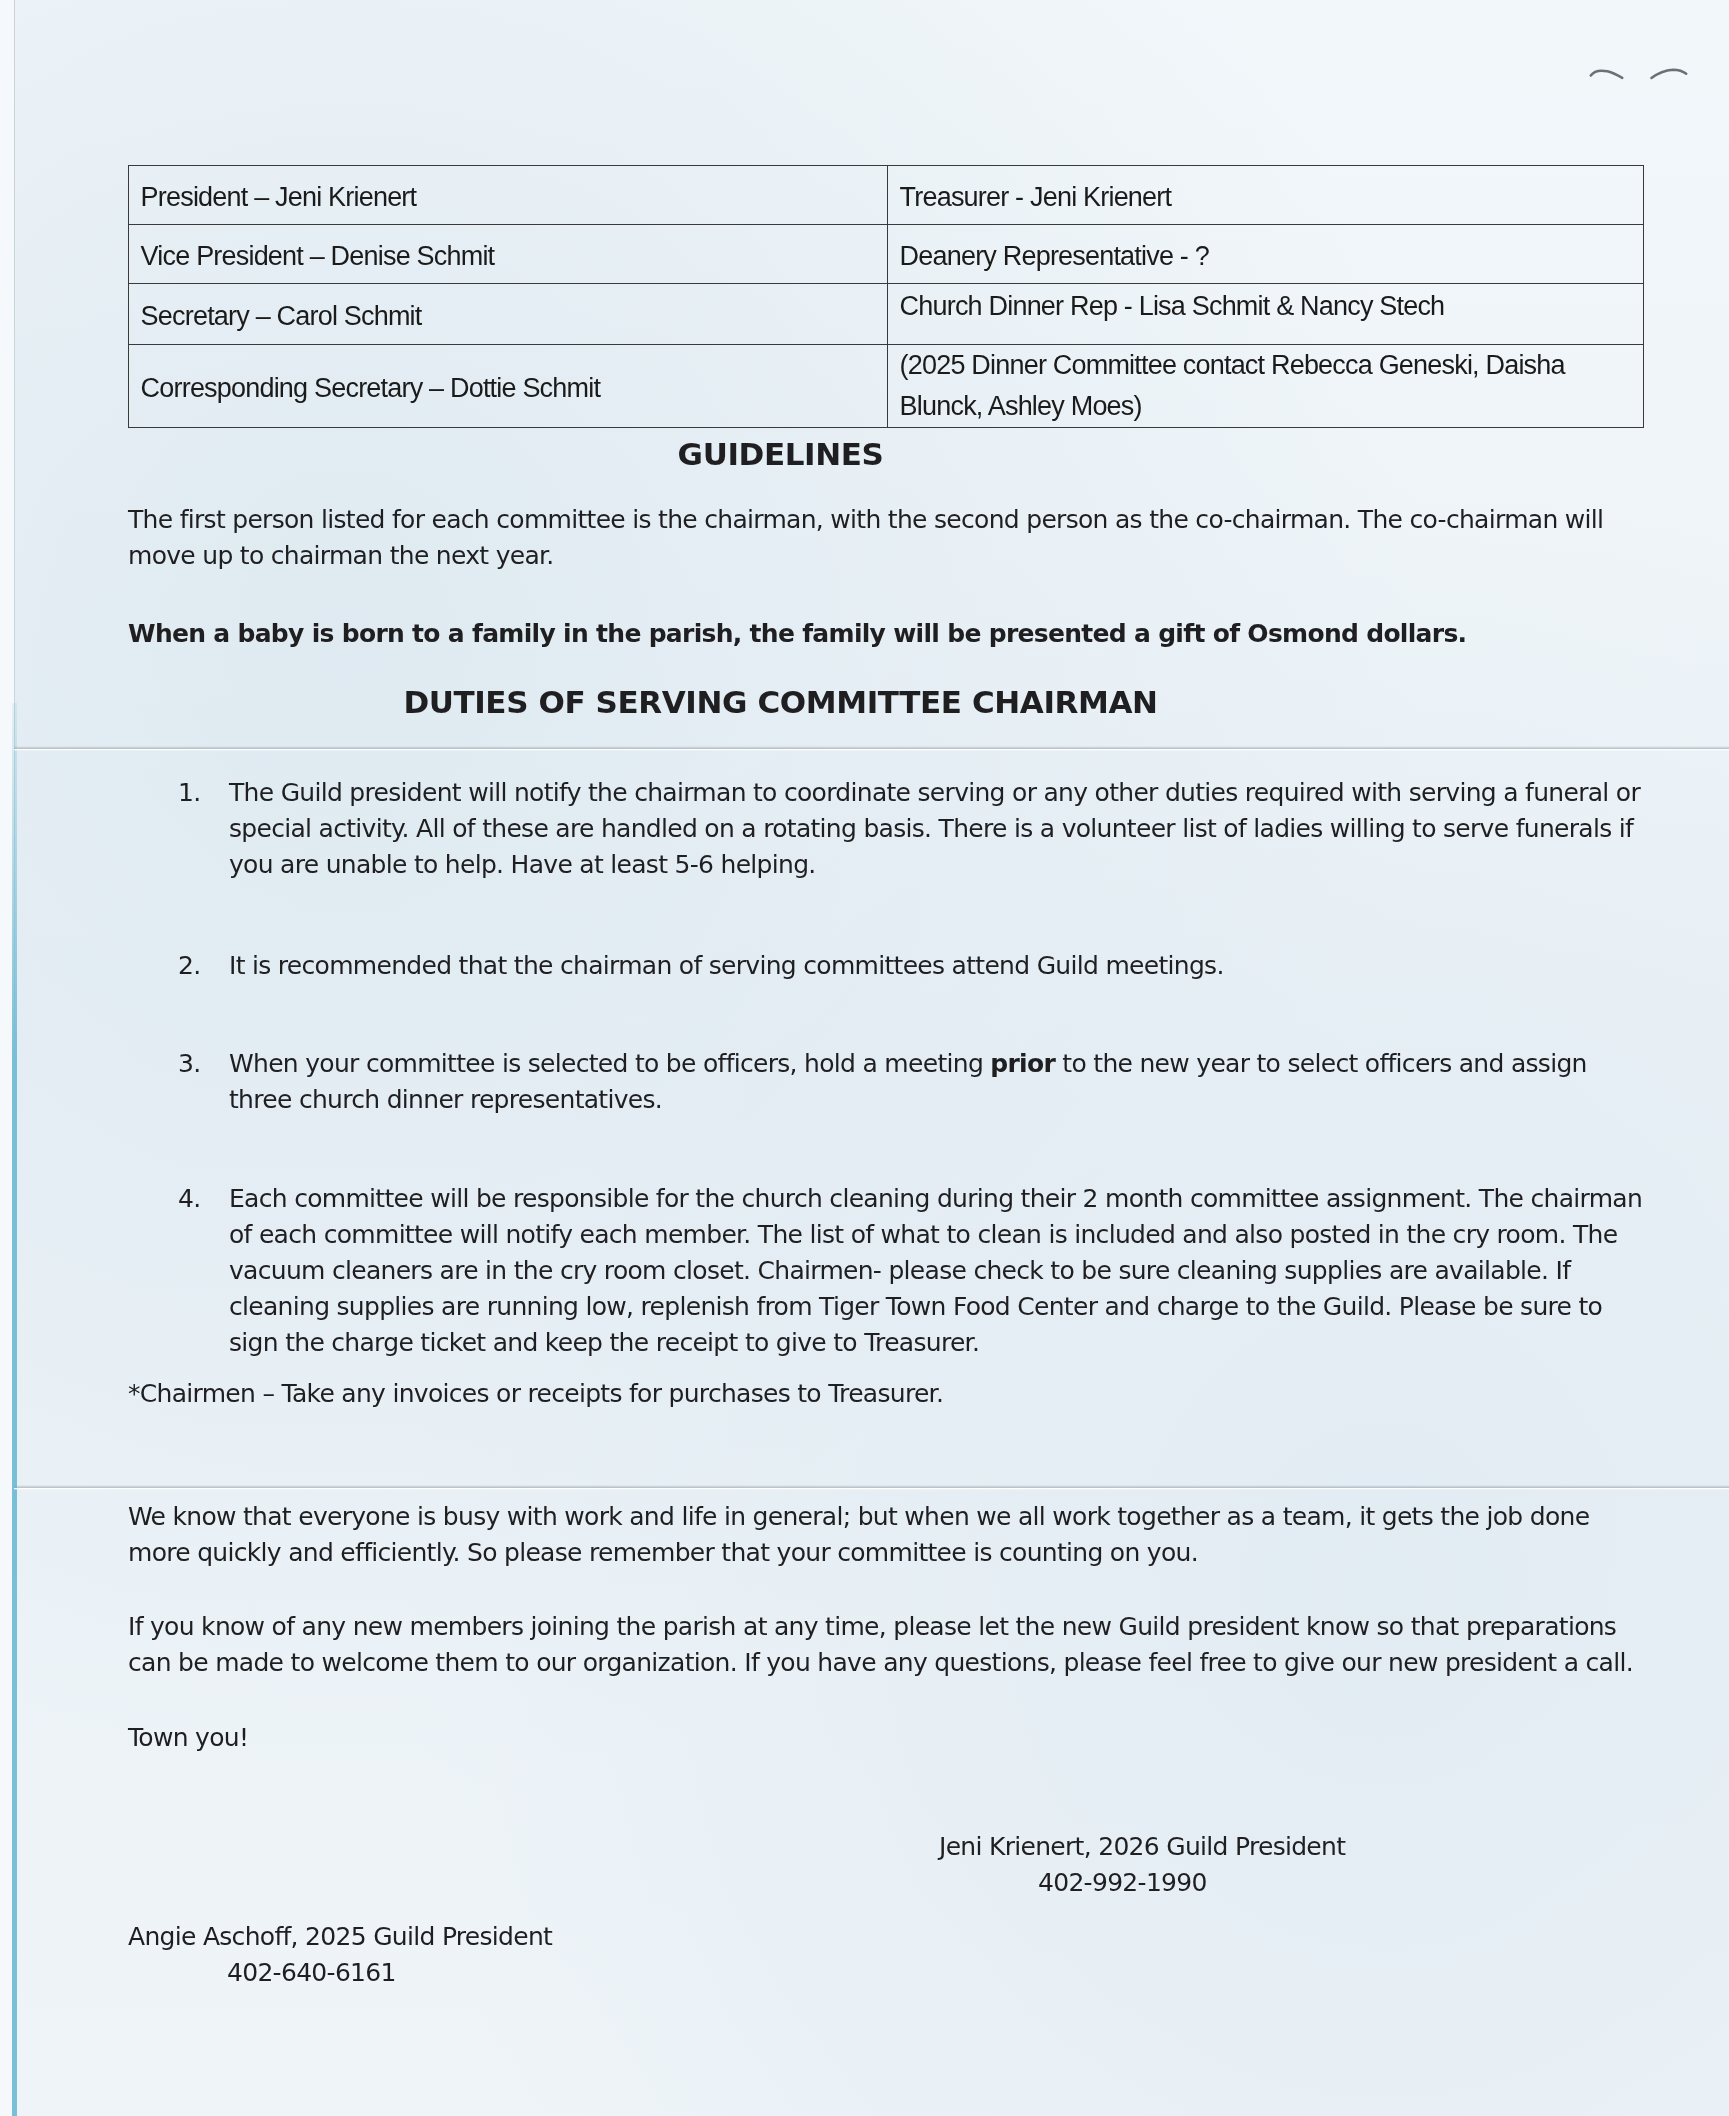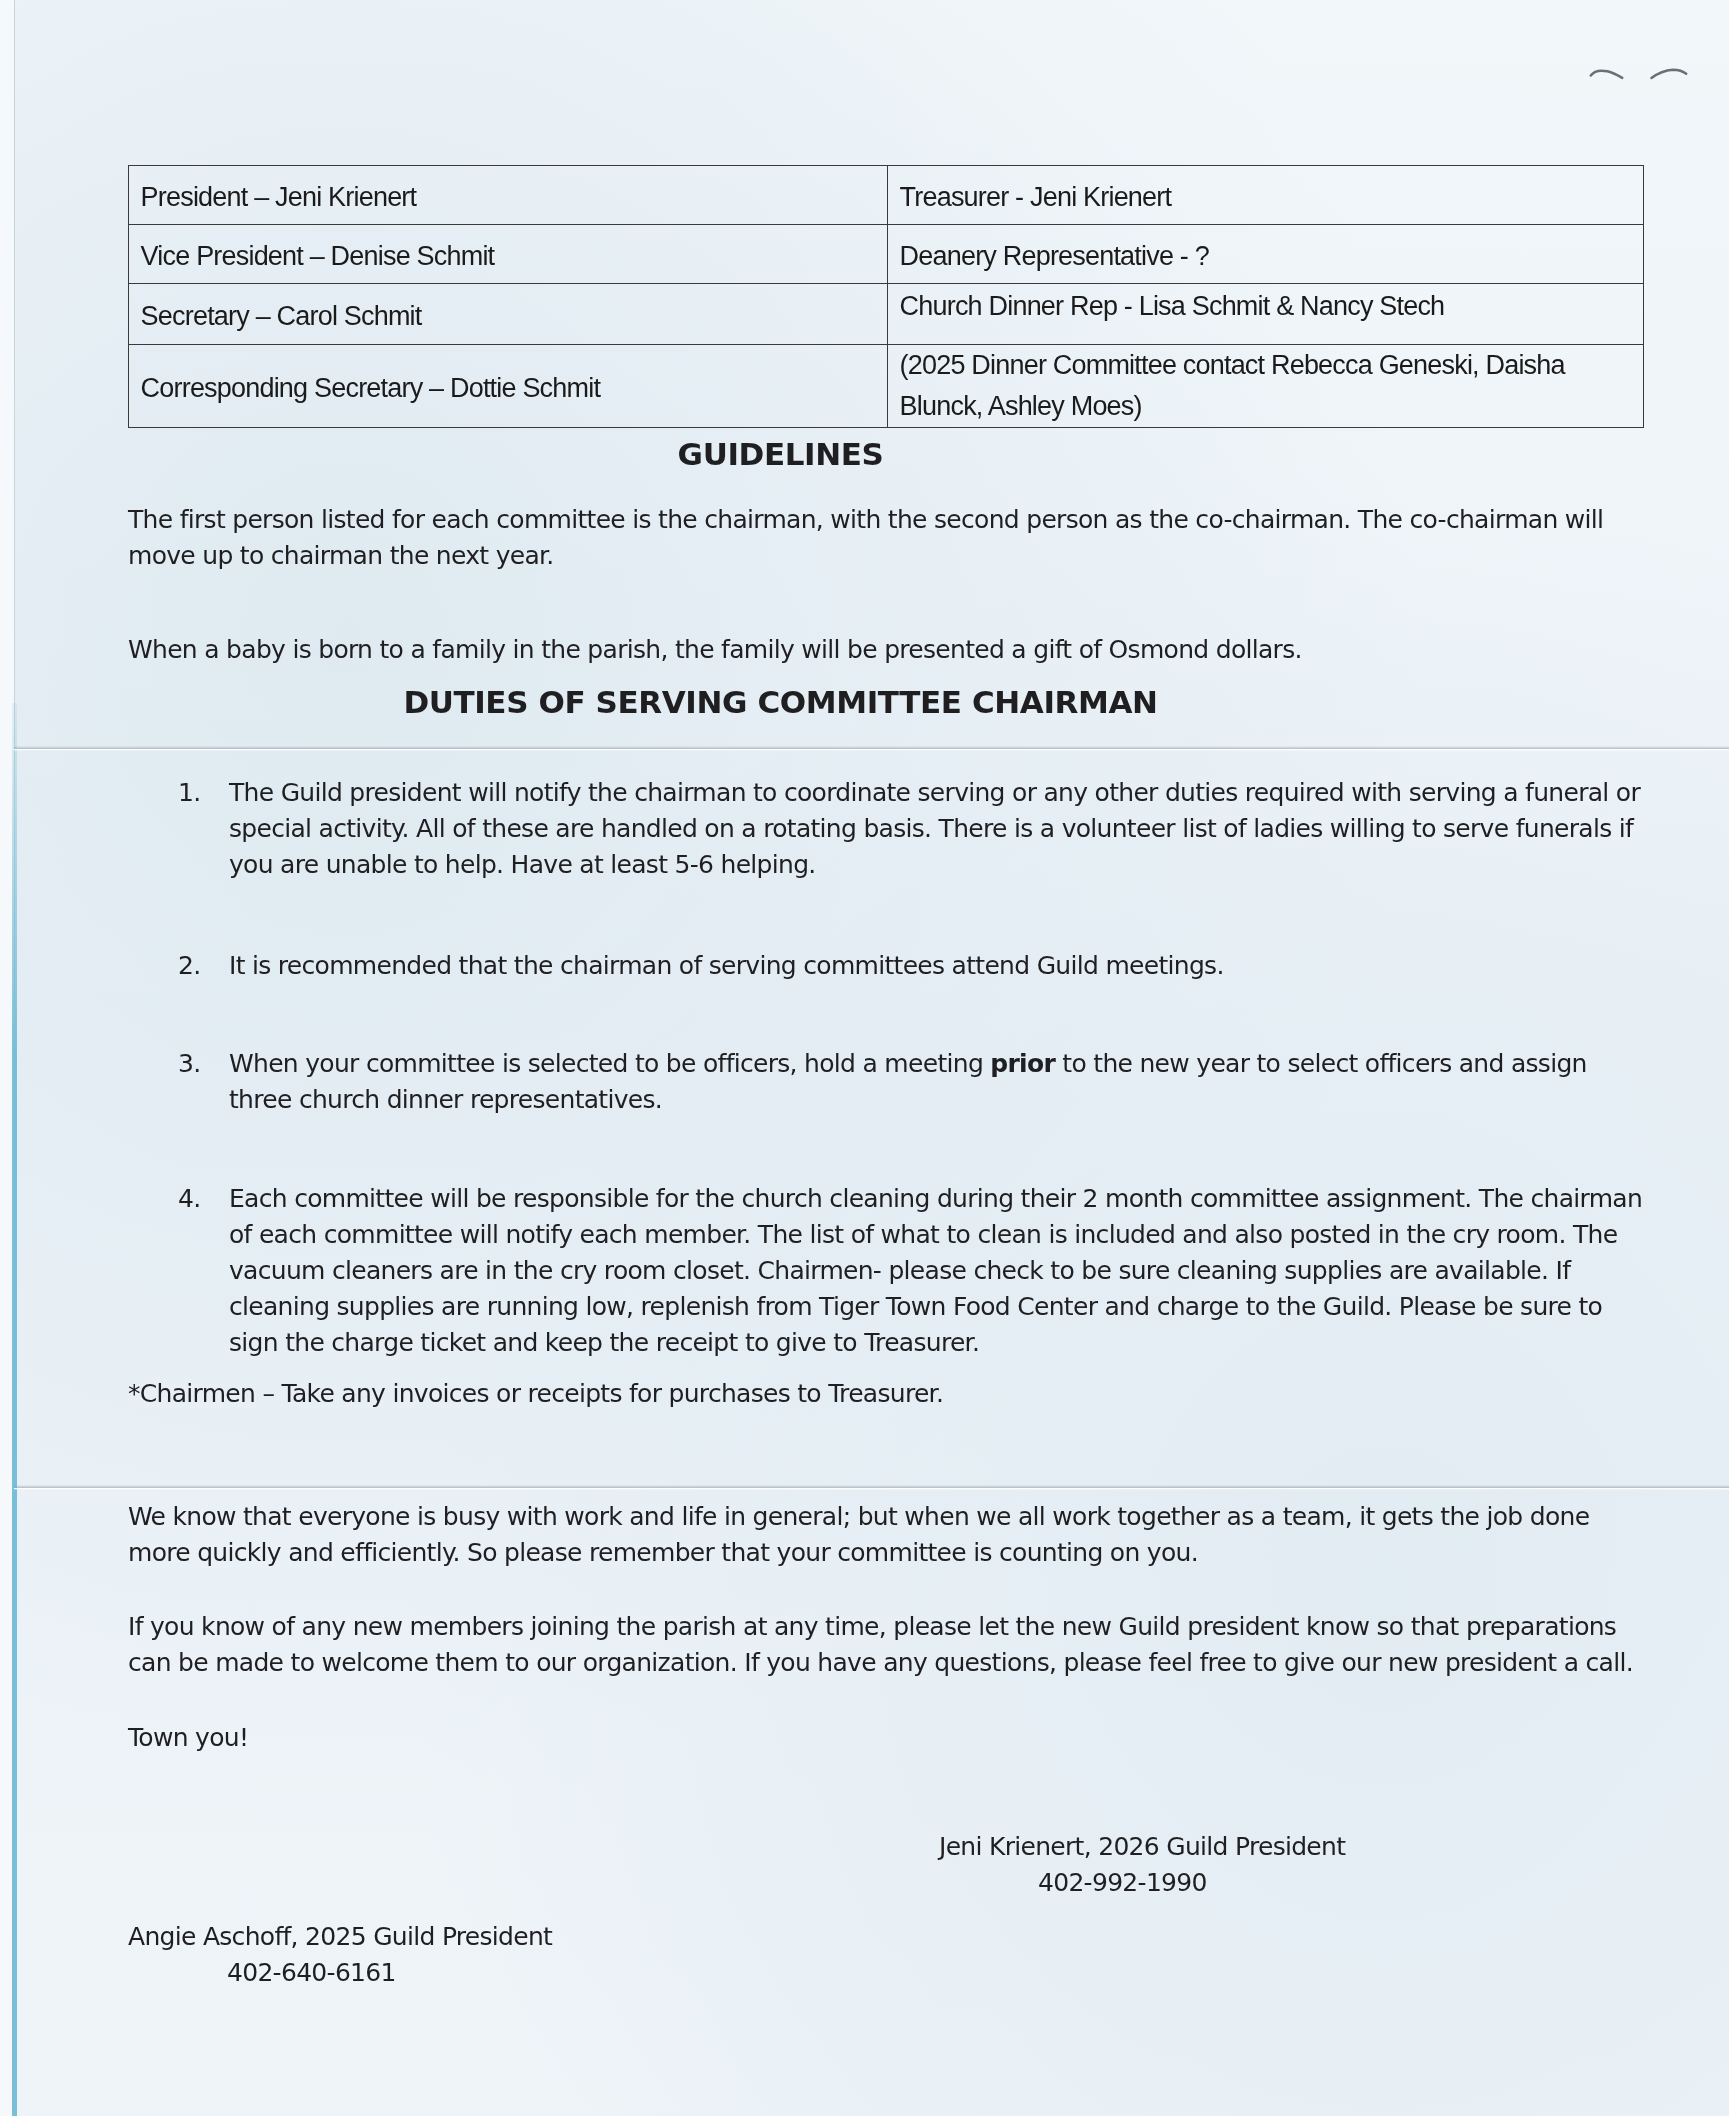--- a/index.html
+++ b/index.html
@@ -97,21 +97,21 @@
   <tr class="r4">
     <td>Corresponding Secretary – Dottie Schmit</td>
     <td class="right">(2025 Dinner Committee contact Rebecca Geneski, Daisha Blunck, Ashley Moes)</td>
   </tr>
 </tbody>
   </table>
 
 <div class="doc">
   <div class="heading" style="top:436px;">GUIDELINES</div>
   <p class="para" style="top:502px;">The first person listed for each committee is the chairman, with the second person as the co-chairman.  The co-chairman will move up to chairman the next year.</p>
-  <p class="para" style="top:632px;">When a baby is born to a family in the parish, the family will be presented a gift of Osmond dollars.</p>
+  <p class="para" style="top:616px;font-weight:bold;">When a baby is born to a family in the parish, the family will be presented a gift of Osmond dollars.</p>
 
   <div class="heading" style="top:684px;">DUTIES OF SERVING COMMITTEE CHAIRMAN</div>
 
   <div class="item" style="top:775px;">
     <span class="num">1.</span>
     <div class="txt">The Guild president will notify the chairman to coordinate serving or any other duties required with serving a funeral or special activity.  All of these are handled on a rotating basis. There is a volunteer list of ladies willing to serve funerals if you are unable to help. Have at least 5-6 helping.</div>
   </div>
   <div class="item" style="top:948px;">
     <span class="num">2.</span>
     <div class="txt">It is recommended that the chairman of serving committees attend Guild meetings.</div>

